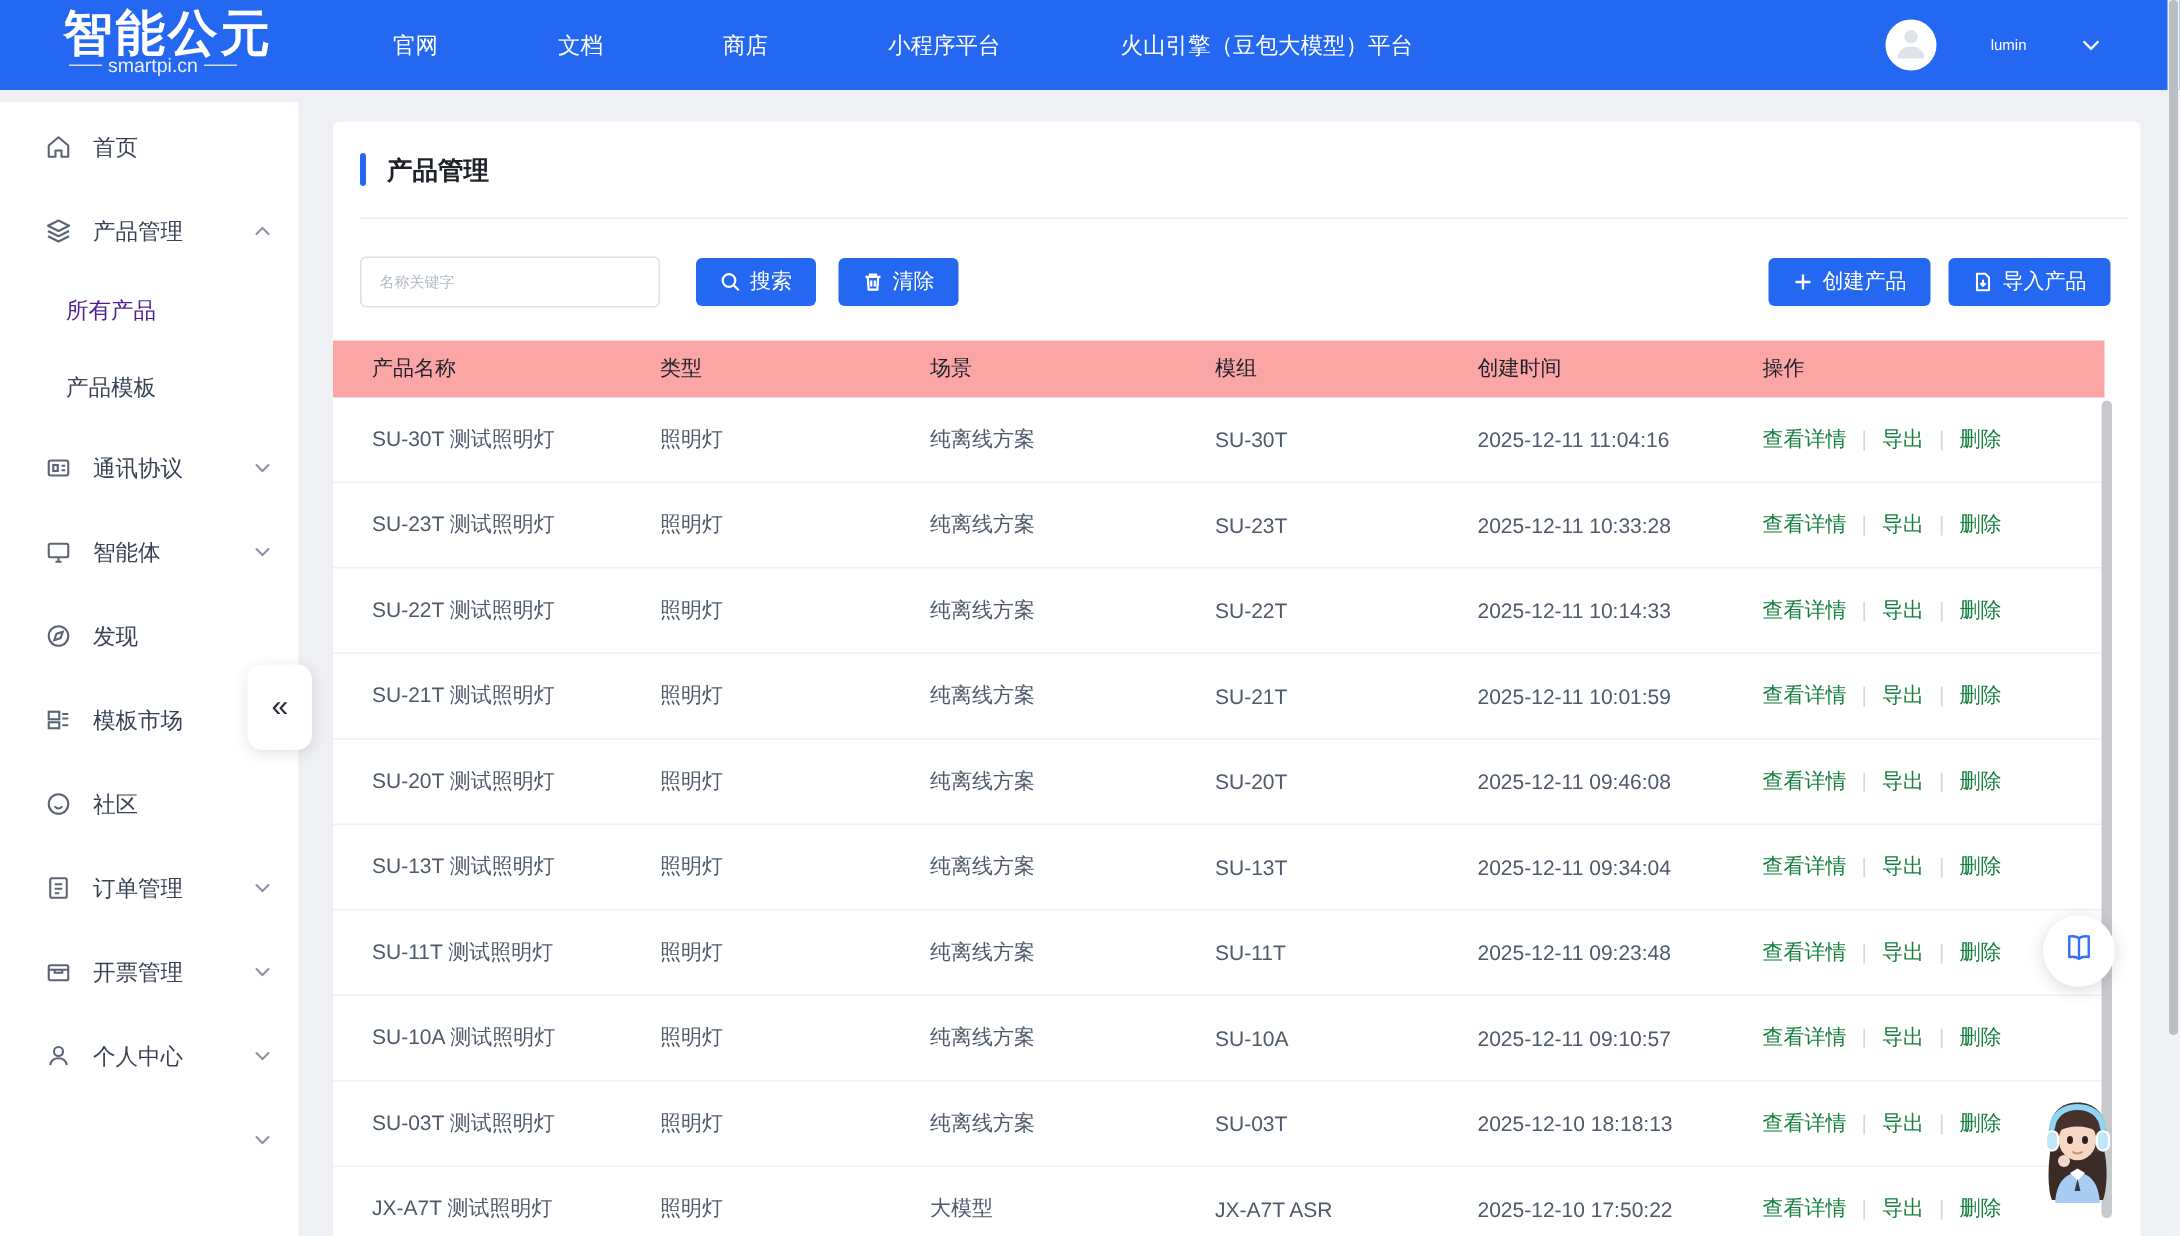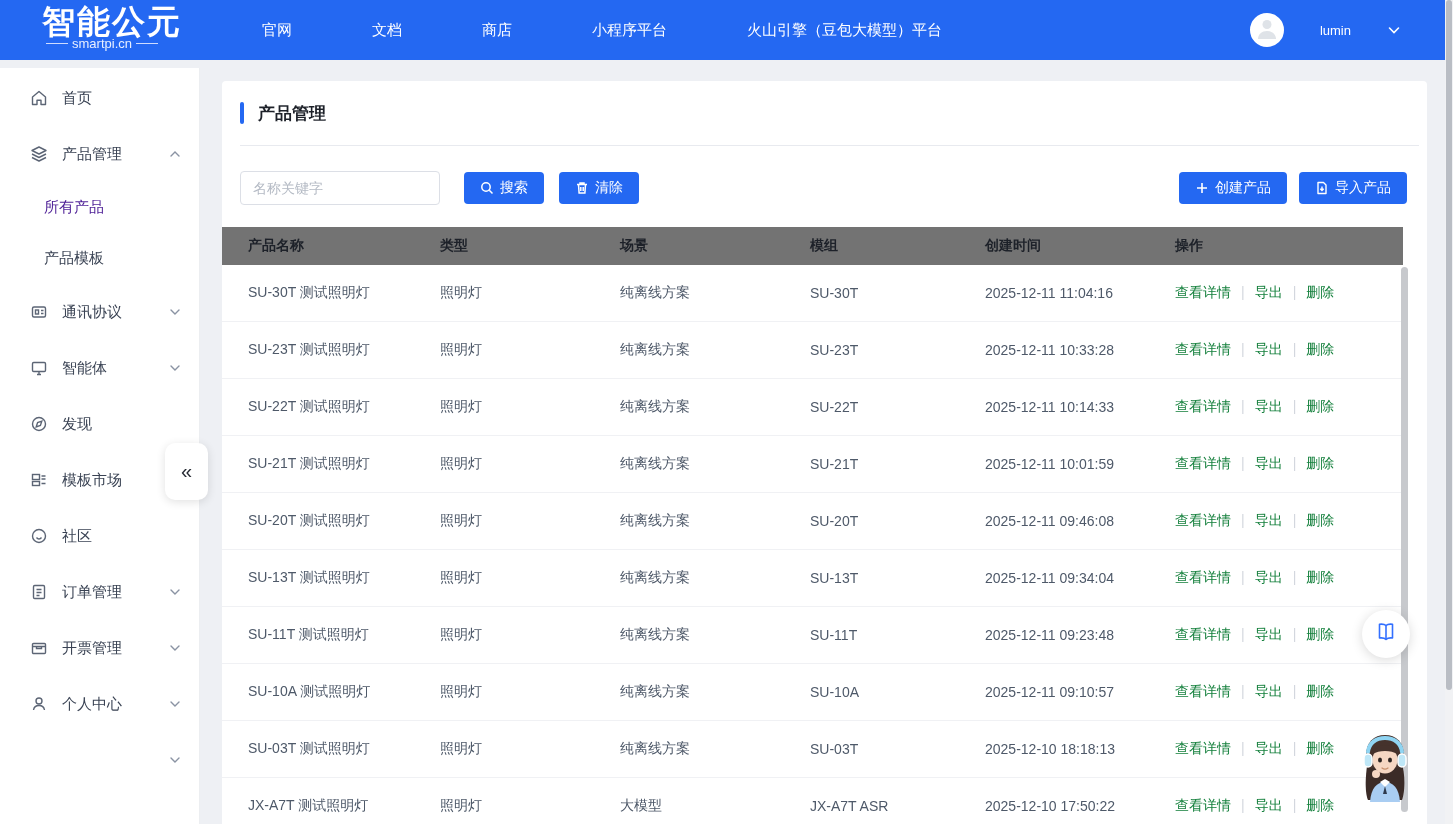--- a/index.html
+++ b/index.html
@@ -11,21 +11,21 @@
     background:#2468f2; display:flex; align-items:center; z-index:20; }
   .logo { margin-left:42px; color:#fff; width:120px; }
   .logo-title { font-size:33px; font-weight:bold; letter-spacing:2px; line-height:26px; white-space:nowrap; }
   .logo-sub { display:flex; align-items:center; font-size:13px; margin-top:1px; color:#e8efff; }
   .logo-sub::before,.logo-sub::after { content:""; flex:1; height:1px; background:#cfdcff; margin:0 4px; }
   .nav-menu { display:flex; gap:80px; margin-left:100px; }
   .nav-item { color:#fff; font-size:15px; cursor:pointer; white-space:nowrap; }
   .nav-right { margin-left:auto; display:flex; align-items:center; margin-right:52px; }
   .avatar { width:34px; height:34px; border-radius:50%; background:#fff; border:2px solid #fff;
     display:flex; align-items:center; justify-content:center; overflow:hidden; }
-  .username { color:#fff; font-size:13px; margin-left:36px; }
+  .username { color:#fff; font-size:10px; margin-left:36px; }
   .nav-caret { margin-left:36px; display:flex; }
 
   
   .sidebar { position:absolute; left:0; top:68px; width:200px; height:764px; background:#fff;
     border-right:1px solid #eceef1; z-index:10; padding-top:2px; }
   .side-item { height:56px; display:flex; align-items:center; padding:0 18px 0 30px;
     color:#394253; font-size:15px; cursor:pointer; }
   .side-item .icon { width:18px; height:18px; margin-right:14px; display:flex; color:#5c6575; }
   .side-item .lbl { flex:1; }
   .side-item .caret { display:flex; color:#8a93a3; }
@@ -40,35 +40,35 @@
   
   .card { position:absolute; left:222px; top:81px; width:1205px; height:743px;
     background:#fff; border-radius:4px 4px 0 0; }
   .page-head { display:flex; align-items:center; height:64px; padding-left:18px; }
   .title-bar { width:4px; height:22px; background:#2468f2; border-radius:2px; margin-right:14px; }
   .page-title { font-size:17px; font-weight:bold; color:#1d2129; }
   .head-divider { height:1px; background:#e8eaef; margin:0 8px 0 18px; }
 
   .toolbar { display:flex; align-items:center; margin:26px 20px 0 18px; height:32px; }
   .search-input { width:200px; height:32px; border:1px solid #dcdfe6; border-radius:4px;
-    padding:16px 12px; font-size:14px; color:#333; outline:none; }
+    padding:16px 12px; font-size:10px; color:#333; outline:none; }
   .search-input::placeholder { color:#b4bac4; }
   .btn { height:32px; background:#2468f2; color:#fff; border:none; border-radius:4px;
     font-size:14px; display:flex; align-items:center; gap:6px;
     cursor:pointer; padding:0 16px; font-family:inherit; }
   .btn svg { display:block; }
   .btn-search { margin-left:24px; }
   .btn-clear { margin-left:15px; }
   .btn-create { margin-left:auto; }
   .btn-import { margin-left:12px; margin-right:0; }
 
   
   .table { margin-top:23px; width:1181px; font-size:14px; }
   .trow { display:grid; grid-template-columns:218px 180px 190px 175px 190px 1fr; align-items:center; }
-  .thead { background:#737373; height:38px; color:#1d2129; font-weight:bold; }
+  .thead { background:#fca5a5; height:38px; color:#1d2129; font-weight:normal; }
   .tbody .trow { height:57px; border-bottom:1px solid #f0f1f4; color:#4e5969; }
   .cell:first-child { padding-left:26px; }
   .actions a { color:#15803d; text-decoration:none; cursor:pointer; }
   .actions .sep { color:#d3d7de; margin:0 10px; }
 
   
   .inner-scroll { position:absolute; left:1179px; top:186px; width:7px; height:545px;
     background:#c7c9cd; border-radius:4px; }
   .win-scroll { position:absolute; right:0; top:0; width:8px; height:824px; background:#f1f2f4; z-index:30; }
   .win-thumb { position:absolute; left:1px; top:0; width:6px; height:690px; background:#b9bdc4; border-radius:3px; }

